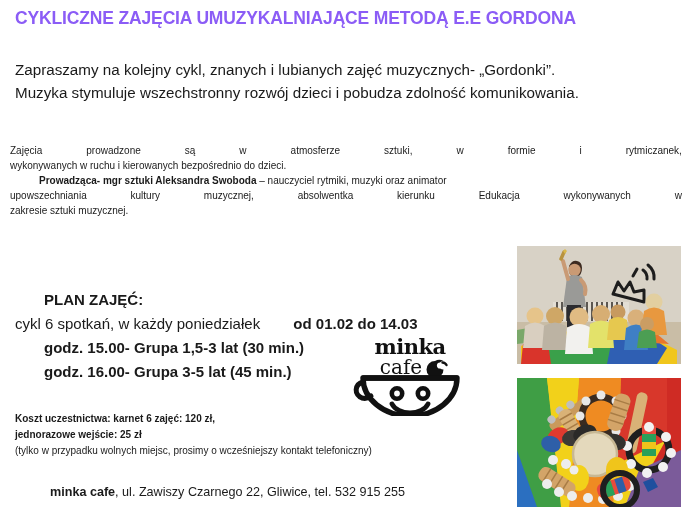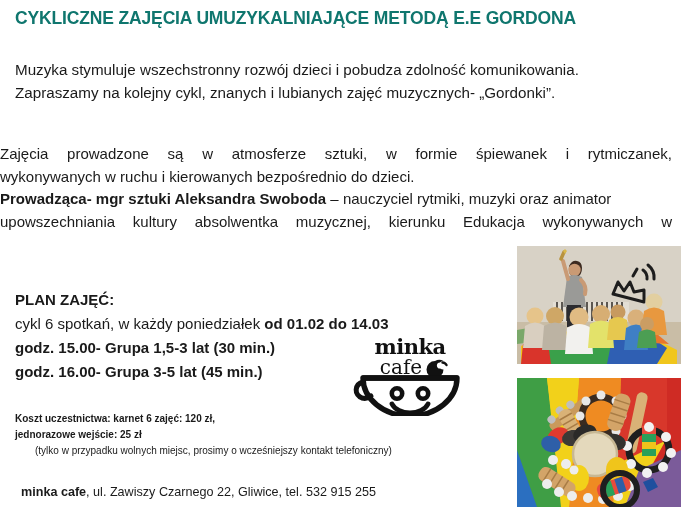--- a/index.html
+++ b/index.html
@@ -26,42 +26,42 @@
 
   
   .title {
     position: absolute;
     left: 15px;
     top: 8px;
     width: 660px;
     font-size: 17.5px;
     font-weight: bold;
     letter-spacing: -0.15px;
-    color: #0f766e;
+    color: #8b5cf6;
     line-height: 1.25;
     white-space: nowrap;
   }
 
   
   .tblock {
     position: absolute;
     color: #1a1a1a;
   }
   .p1 {
     left: 15px;
     top: 58px;
     width: 672px;
     font-size: 15.2px;
     line-height: 1.52;
   }
   .p2 {
-    left: 0;
+    left: 10px;
     top: 143px;
     width: 672px;
-    font-size: 15px;
+    font-size: 10px;
     line-height: 1.50;
     text-align: justify;
   }
   .p2 .just-line {
     display: block;
   }
   .p2 .stretch {
     display: flex;
     justify-content: space-between;
   }
@@ -75,32 +75,32 @@
   .plan b { font-weight: bold; }
 
   .cost {
     left: 15px;
     top: 411px;
     width: 490px;
     font-size: 10px;
     line-height: 1.60;
   }
   .cost .strongline { font-weight: bold; }
-  .cost .note { font-weight: normal; margin-left: 20px; }
+  .cost .note { font-weight: normal; }
 
   .footer {
     left: 21px;
     top: 484px;
     width: 490px;
     font-size: 12.6px;
     line-height: 1.3;
   }
   .footer b { font-weight: bold; }
 
-  b, strong { font-weight: bold; }
+  b, strong { font-weight: bold; margin-left: 29px; }
 
   
   .logo {
     position: absolute;
     left: 345px;
     top: 334px;
     width: 130px;
     height: 82px;
   }
   .logo svg { display: block; }
@@ -126,56 +126,56 @@
   .photo svg { display: block; width: 100%; height: 100%; }
 </style>
 </head>
 <body>
 
 <div id="flyer">
 
   <div class="title">CYKLICZNE ZAJĘCIA UMUZYKALNIAJĄCE METODĄ E.E GORDONA</div>
 
   <div class="tblock p1">
+    <div>Zapraszamy na kolejny cykl, znanych i lubianych zajęć muzycznych- „Gordonki”.</div>
     <div>Muzyka stymuluje wszechstronny rozwój dzieci i pobudza zdolność komunikowania.</div>
-    <div>Zapraszamy na kolejny cykl, znanych i lubianych zajęć muzycznych- „Gordonki”.</div>
   </div>
 
   <div class="tblock p2">
     <div class="just-line">
       <span class="stretch">
         <span>Zajęcia</span>
         <span>prowadzone</span>
         <span>są</span>
         <span>w</span>
         <span>atmosferze</span>
         <span>sztuki,</span>
         <span>w</span>
         <span>formie</span>
-        <span>śpiewanek</span>
         <span>i</span>
         <span>rytmiczanek,</span>
       </span>
     </div>
     <div class="just-line">wykonywanych w ruchu i kierowanych bezpośrednio do dzieci.</div>
     <div class="just-line">
       <b>Prowadząca- mgr sztuki Aleksandra Swoboda</b><span> – nauczyciel rytmiki, muzyki oraz animator</span>
     </div>
     <div class="just-line">
       <span class="stretch">
         <span>upowszechniania</span>
         <span>kultury</span>
+        <span>muzycznej,</span>
         <span>absolwentka</span>
-        <span>muzycznej,</span>
         <span>kierunku</span>
         <span>Edukacja</span>
         <span>wykonywanych</span>
         <span>w</span>
       </span>
     </div>
+    <div class="just-line">zakresie sztuki muzycznej.</div>
   </div>
 
   <div class="tblock plan">
     <div>
       <b>PLAN ZAJĘĆ:</b>
     </div>
     <div>
       <span>cykl 6 spotkań, w każdy poniedziałek </span><b>od 01.02 do 14.03</b>
     </div>
     <div>

